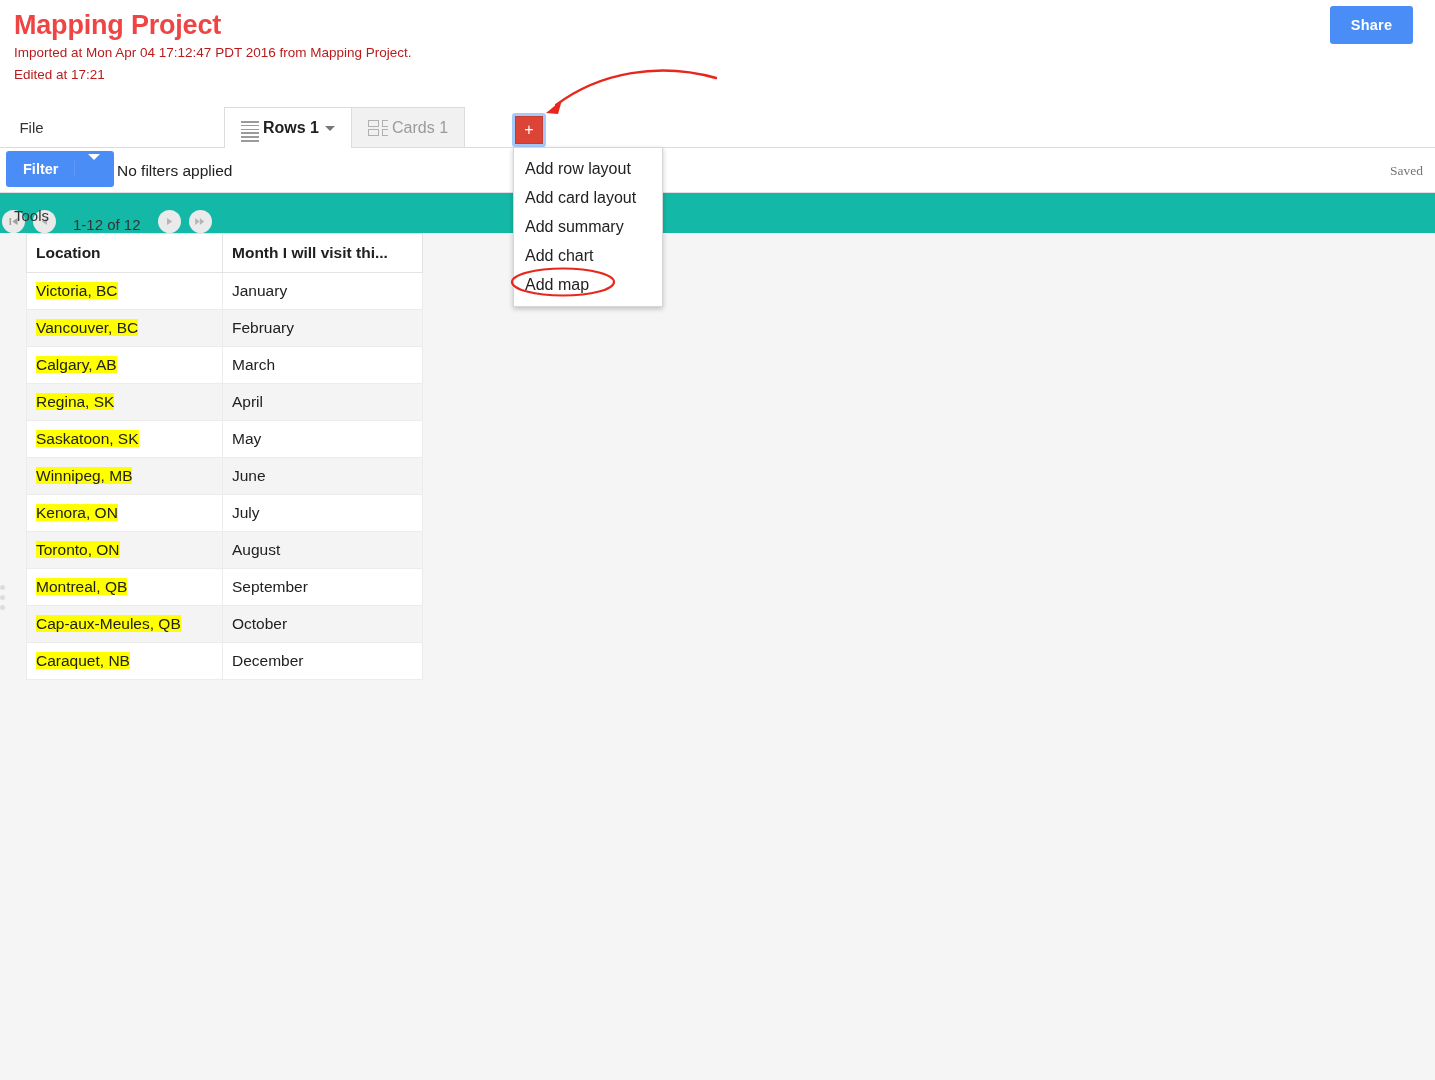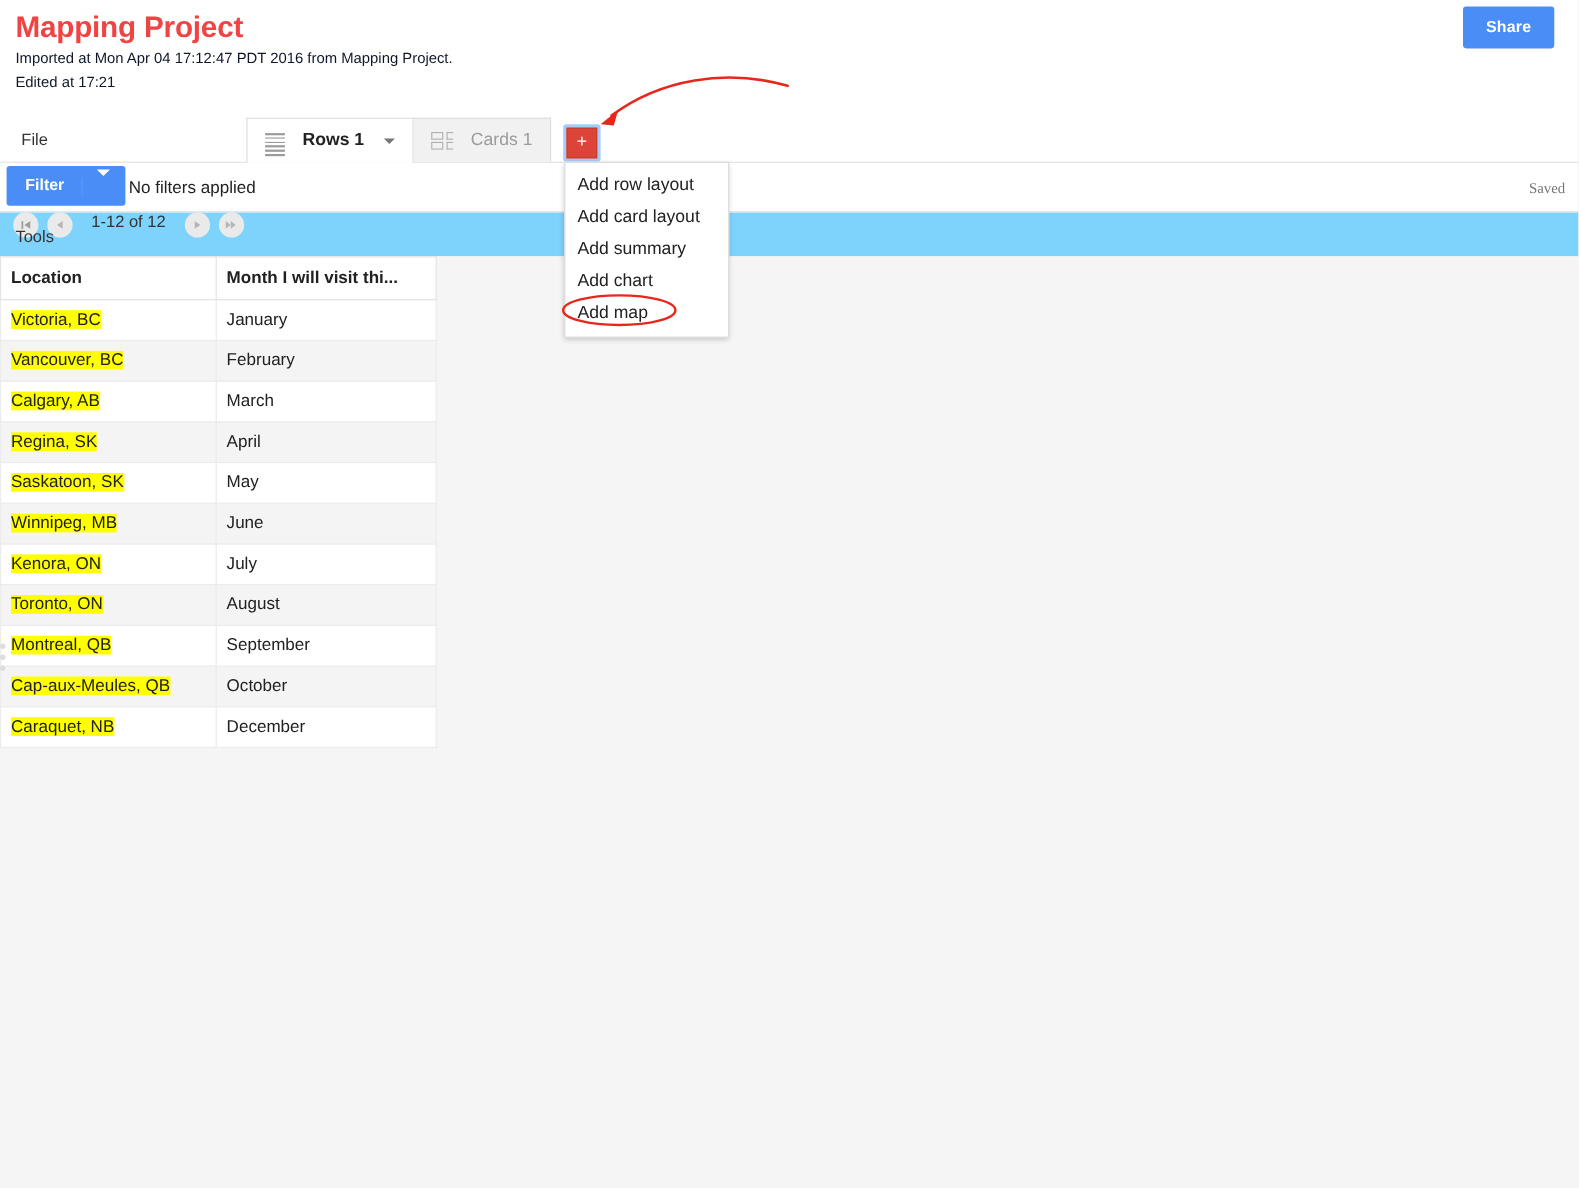--- a/index.html
+++ b/index.html
@@ -22,21 +22,21 @@
   .page-title {
     font-size: 27px;
     color: #ef4444;
     font-weight: bold;
     margin: 0;
     line-height: 34px;
     letter-spacing: -0.2px;
   }
   .subtitle-line {
     font-size: 13.5px;
-    color: #0f172a;
+    color: #b91c1c;
     line-height: 22px;
   }
   .share-button {
     position: absolute;
     top: 6px; right: 22px;
     width: 83px; height: 38px;
     background: #4a8df6;
     border: none;
     border-radius: 3px;
     color: #ffffff;
@@ -73,21 +73,21 @@
     position: absolute;
     left: 224px; bottom: 0;
     display: flex;
     align-items: flex-end;
     height: 40px;
   }
   .tab {
     height: 40px;
     display: flex;
     align-items: center;
-    gap: 16px;
+    gap: 4px;
     padding: 0 16px;
     border: 1px solid #dcdcdc;
     border-bottom: none;
     font-size: 16px;
     cursor: pointer;
     position: relative;
   }
   .tab.active {
     background: #ffffff;
     color: #212121;
@@ -208,44 +208,44 @@
     line-height: 45px;
     font-size: 13.5px;
     color: #757575;
     font-family: Liberation Serif, serif;
   }
 
   
   .pagination {
     height: 40px;
     display: flex;
-    align-items: flex-start;
-    padding-left: 12px;
+    align-items: flex-end;
+    padding-left: 2px;
     gap: 8px;
-    background: #7dd3fc;
+    background: #14b8a6;
   }
   .page-btn {
     width: 23px; height: 23px;
     border-radius: 50%;
     background: #eaeaea;
     display: flex;
     align-items: center;
     justify-content: center;
     cursor: pointer;
     border: none;
   }
   .page-btn svg { display:block; }
   .page-count {
     font-size: 15px;
     color: #333333;
     margin: 0 9px;
   }
 
   
-  .table-wrap { position: relative; background: #f5f5f5; }
+  .table-wrap { position: relative; background: #f5f5f5; padding-left: 26px; }
   table.data-table {
     border-collapse: collapse;
     width: 396px;
     table-layout: fixed;
   }
   table.data-table th {
     background: #ffffff;
     text-align: left;
     font-size: 15.5px;
     font-weight: bold;

